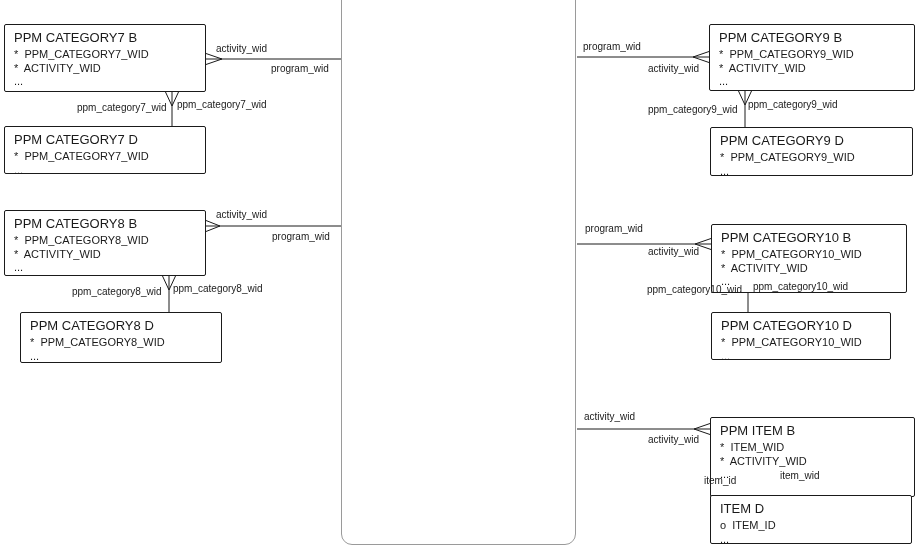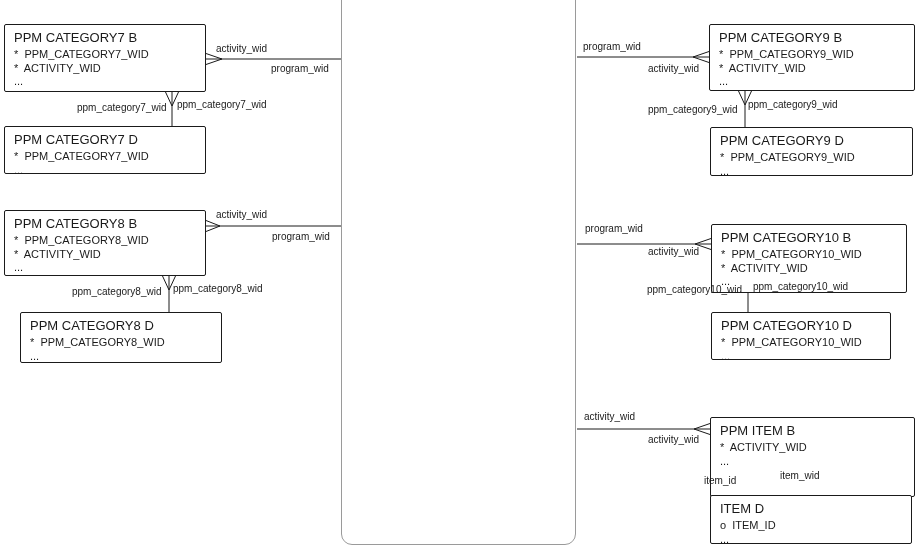--- a/index.html
+++ b/index.html
@@ -120,20 +120,21 @@
     <span class="field">*  ACTIVITY_WID</span>
     <span class="field">...</span>
   </div>
   <div class="entity e-cat10d">
     <span class="title">PPM CATEGORY10 D</span>
     <span class="field">*  PPM_CATEGORY10_WID</span>
     <span class="field">...</span>
   </div>
   <div class="entity e-itemb">
     <span class="title">PPM ITEM B</span>
+    <span class="field">*  ITEM_WID</span>
     <span class="field">*  ACTIVITY_WID</span>
     <span class="field">...</span>
   </div>
   <div class="entity e-itemd">
     <span class="title">ITEM D</span>
     <span class="field">o  ITEM_ID</span>
     <span class="field">...</span>
   </div>
 
   <span class="lbl" style="left:216px; top:43px;">activity_wid</span>

